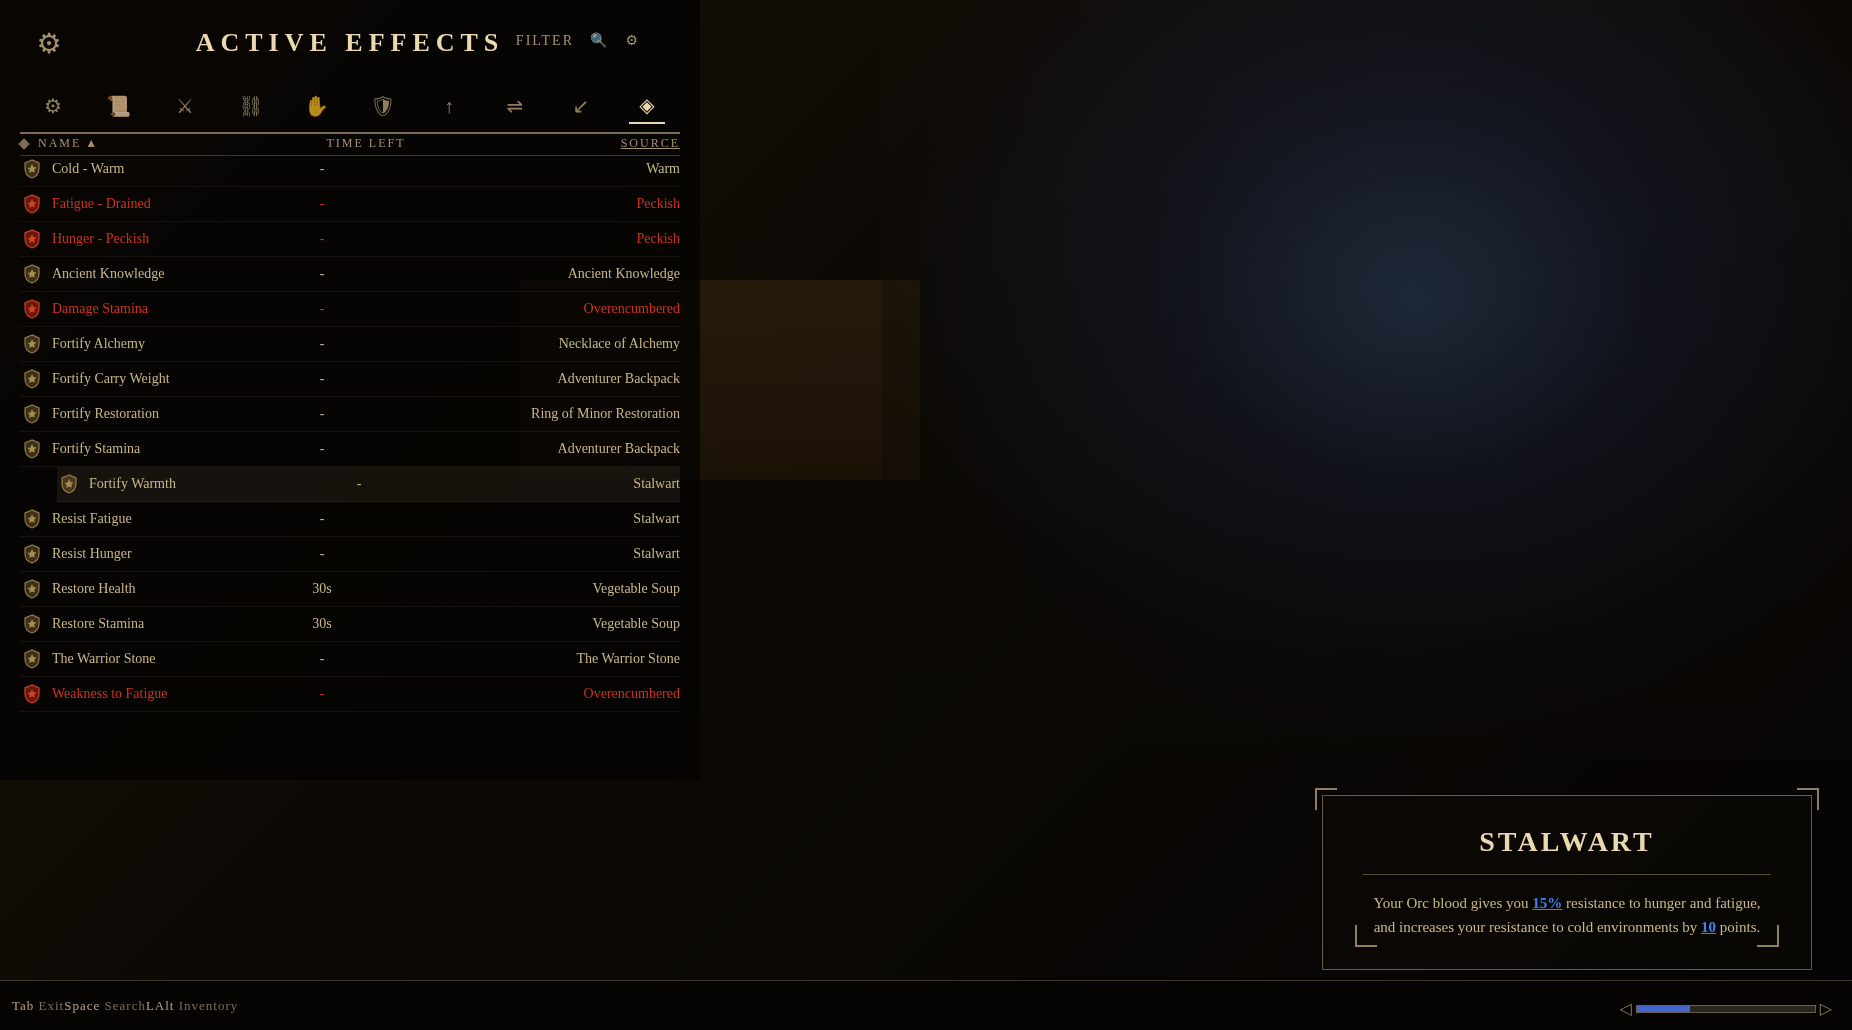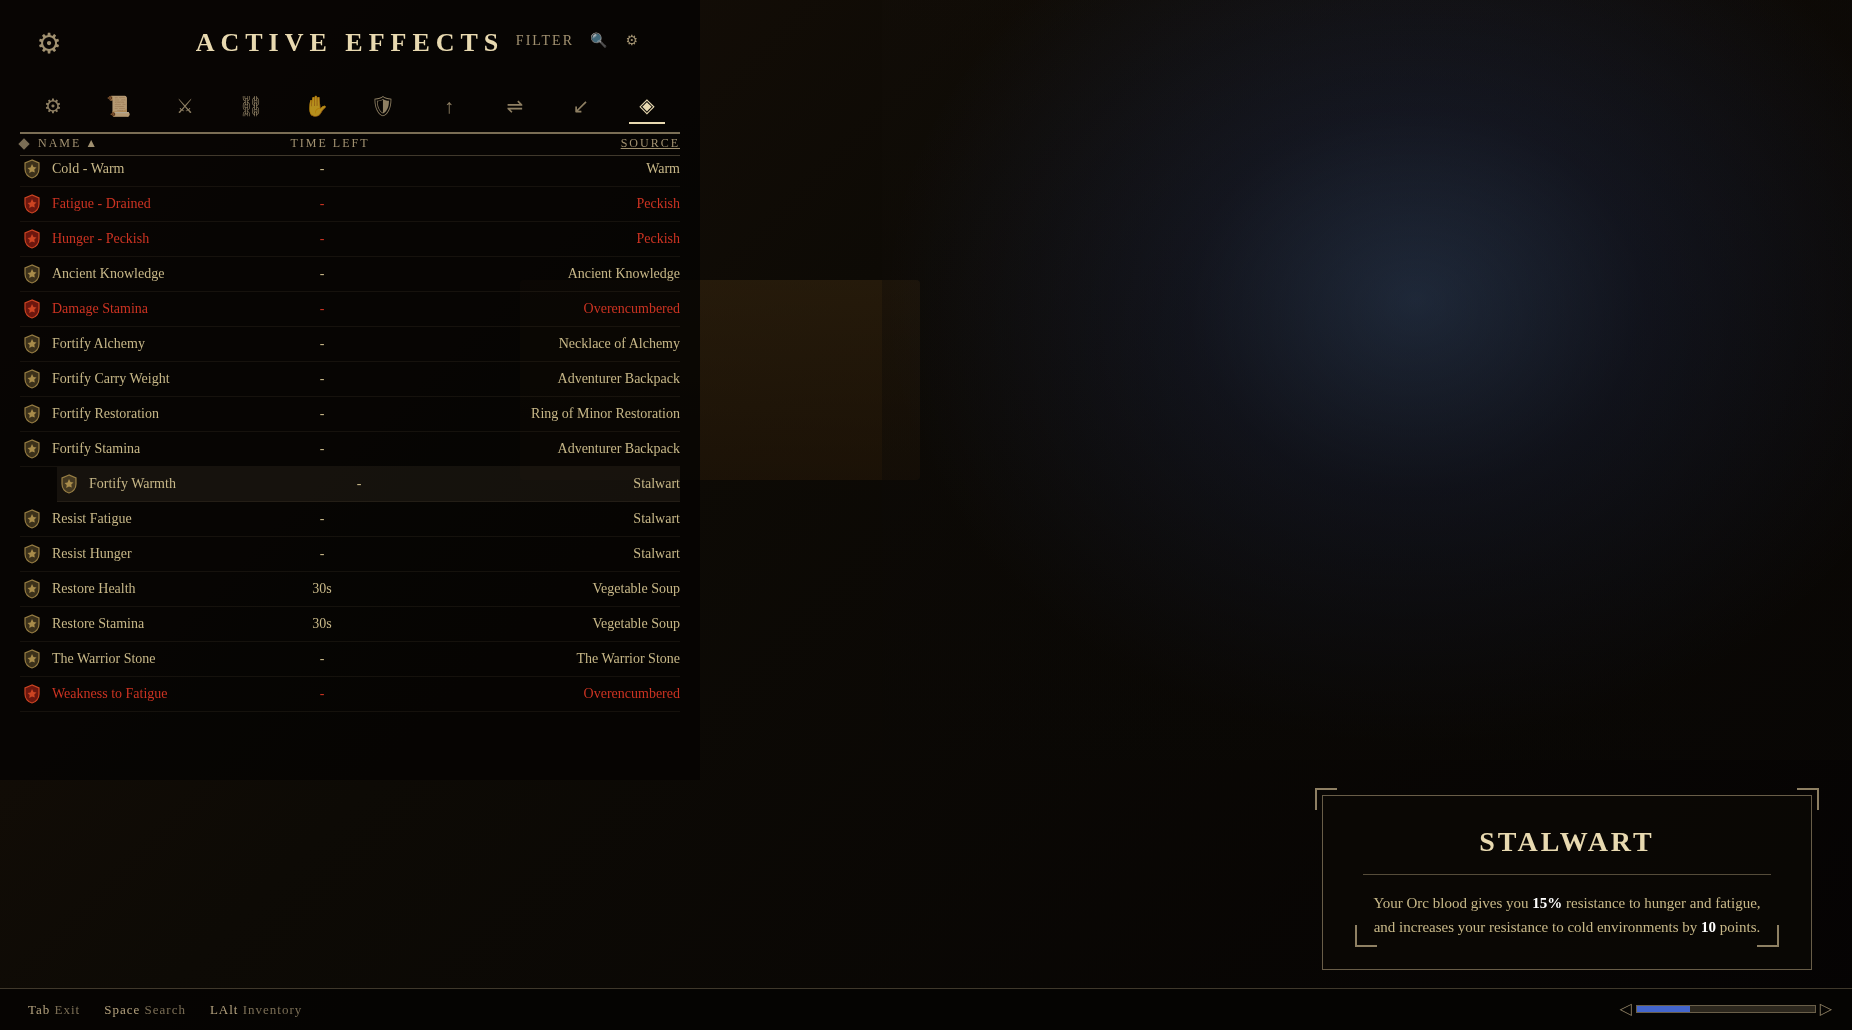--- a/index.html
+++ b/index.html
@@ -112,22 +112,23 @@
       height: 1px;
       background: rgba(200,180,140,0.4);
       margin-bottom: 16px;
     }
     .info-desc {
       font-size: 15px;
       color: #c8b888;
       line-height: 1.6;
     }
     .info-desc strong {
-      color: #ffffff;
+      color: #3b82f6;
       font-weight: bold;
+      text-decoration: underline;
     }
 
     
     .menu-panel {
       position: absolute;
       top: 0;
       left: 0;
       width: 700px;
       height: 780px;
       background: rgba(5, 4, 2, 0.82);
@@ -205,20 +206,21 @@
 
     
     .table-header {
       position: absolute;
       top: 132px;
       left: 20px;
       right: 20px;
       display: flex;
       padding: 4px 0;
       border-bottom: 1px solid rgba(200,180,140,0.3);
+      gap: 36px;
     }
     .col-name-header {
       width: 230px;
       font-size: 12px;
       letter-spacing: 2px;
       color: rgba(200,180,140,0.8);
       display: flex;
       align-items: center;
       gap: 4px;
     }
@@ -296,27 +298,26 @@
     .effect-source.red-text {
       color: #cc3322;
     }
 
     
     .bottom-bar {
       position: absolute;
       bottom: 0;
       left: 0;
       right: 0;
-      height: 42px;
+      height: 50px;
       background: rgba(5, 4, 2, 0.92);
       border-top: 1px solid rgba(200,180,140,0.3);
       display: flex;
       align-items: center;
-      padding: 0 28px;
-      gap: 24px;
+      padding: 0 12px;
     }
     .bottom-key {
       font-size: 13px;
       color: rgba(200,180,140,0.6);
       letter-spacing: 1px;
     }
     .bottom-key span.key-name {
       color: rgba(200,180,140,0.9);
     }
     .bottom-key span.key-action {

